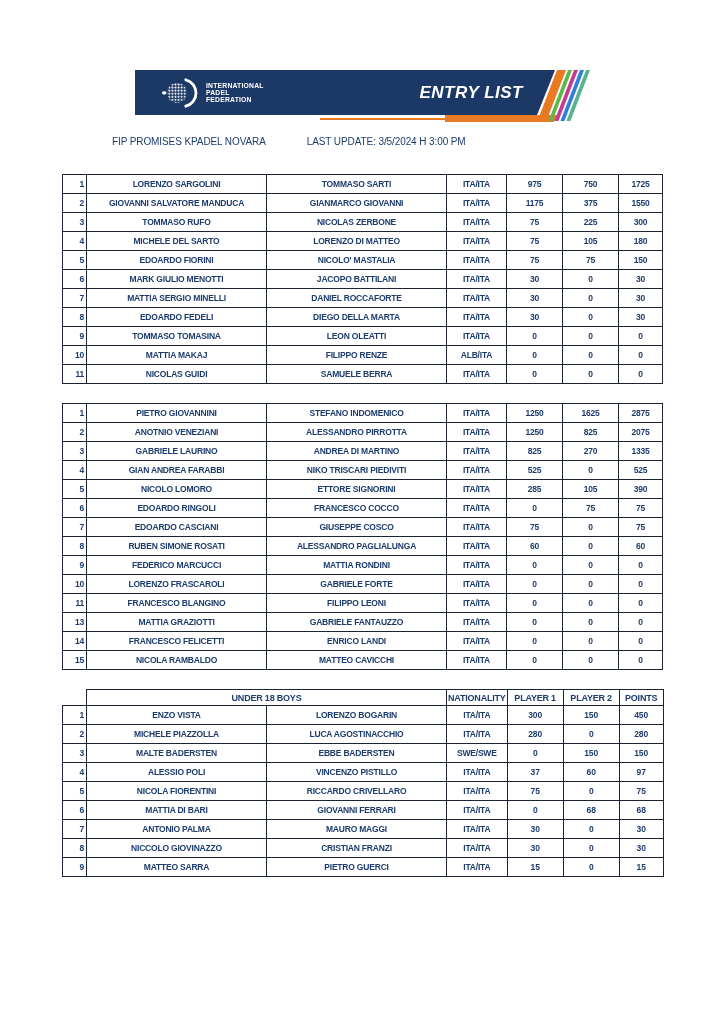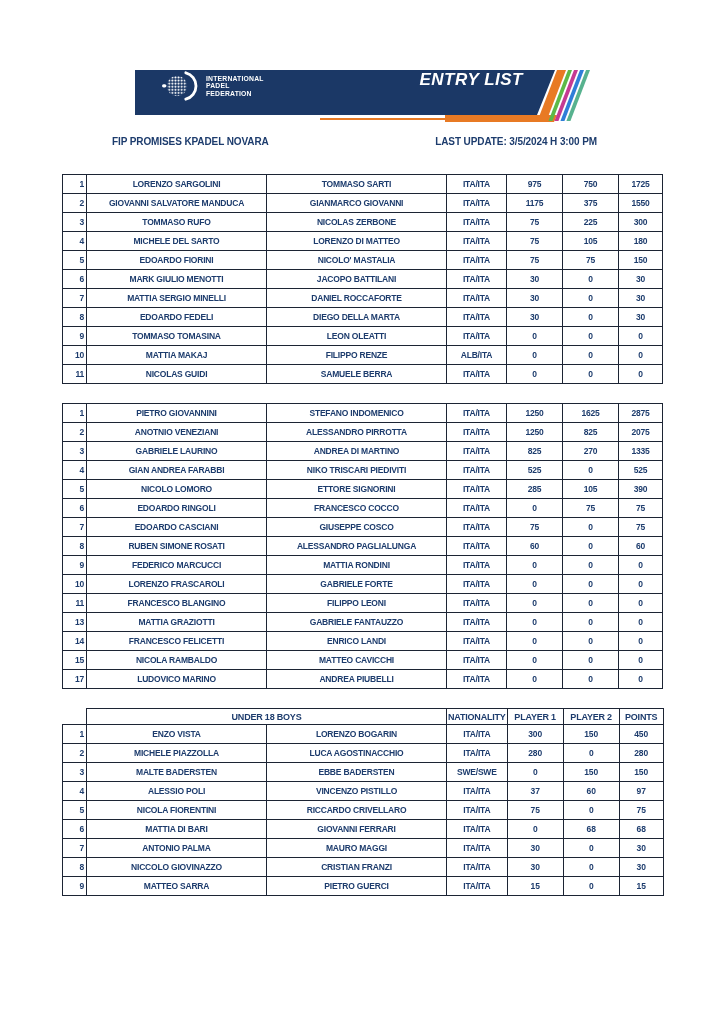--- a/index.html
+++ b/index.html
@@ -2,36 +2,36 @@
 <html><head>
 <meta charset="utf-8">
 <style>
   html,body{margin:0;padding:0;background:#ffffff;}
   .page{position:relative;width:724px;height:1024px;background:#ffffff;overflow:hidden;
         font-family:"Liberation Sans",sans-serif;}
   
   .banner{position:absolute;left:135px;top:70px;width:455px;height:54px;}
   .navy{position:absolute;left:0;top:0;width:420px;height:45px;background:#1b3866;
         clip-path:polygon(0 0,100% 0,calc(100% - 18px) 100%,0 100%);
-        display:flex;align-items:flex-start;}
+        display:flex;align-items:center;}
   .logo{display:flex;align-items:center;gap:7px;margin-left:27px;}
   .logo svg{width:37px;height:32px;display:block;}
   .logo-text{color:#ffffff;font-weight:700;font-size:6.8px;line-height:7.3px;letter-spacing:.2px;}
   .entry{margin-left:auto;margin-right:32px;color:#ffffff;font-weight:700;font-style:italic;
          font-size:17px;letter-spacing:.5px;}
   .thin-orange{position:absolute;left:185px;top:48px;width:128px;height:2px;background:#e87a24;}
   .thick-orange{position:absolute;left:310px;top:45px;width:112px;height:7px;background:#e87a24;
                 clip-path:polygon(0 0,100% 0,calc(100% - 3px) 100%,0 100%);}
   .stripes{position:absolute;right:0;top:0;height:51px;display:flex;gap:2px;
            transform:skewX(-21deg);transform-origin:top center;}
   .stripes span{height:100%;width:4px;}
   .stripes span:first-child{width:9px;}
   
   .title-row{position:absolute;left:112px;right:127px;top:136px;display:flex;
-             justify-content:space-between;color:#1d3c6d;font-weight:700;font-size:10px;
+             justify-content:flex-start;color:#1d3c6d;font-weight:400;font-size:10px;
              letter-spacing:-0.1px;gap:41px;}
   
   #tables{position:absolute;left:0;top:174px;width:724px;}
   table.tbl{border-collapse:collapse;table-layout:fixed;margin:0 0 19px 62px;}
   table.tbl td{border:1.5px solid #1c2434;color:#1d3c6d;font-weight:700;font-size:8.5px;
                letter-spacing:-0.2px;text-align:center;height:18px;padding:0 1px;
                white-space:nowrap;overflow:hidden;}
   table.tbl tr.head td{height:15px;font-size:9px;}
   table.tbl td.numh{border:none;}
   table.tbl td.num{text-align:right;padding-right:2px;}
@@ -321,29 +321,20 @@
           </tr>
           <tr>
             <td class="num">15</td>
             <td>NICOLA RAMBALDO</td>
             <td>MATTEO CAVICCHI</td>
             <td>ITA/ITA</td>
             <td>0</td>
             <td>0</td>
             <td>0</td>
           </tr>
-          <tr>
-            <td class="num">17</td>
-            <td>LUDOVICO MARINO</td>
-            <td>ANDREA PIUBELLI</td>
-            <td>ITA/ITA</td>
-            <td>0</td>
-            <td>0</td>
-            <td>0</td>
-          </tr>
         </tbody>
       </table>
       <table class="tbl">
         <colgroup>
           <col style="width: 24px;">
           <col style="width: 180px;">
           <col style="width: 180px;">
           <col style="width: 60px;">
           <col style="width: 56px;">
           <col style="width: 56px;">

